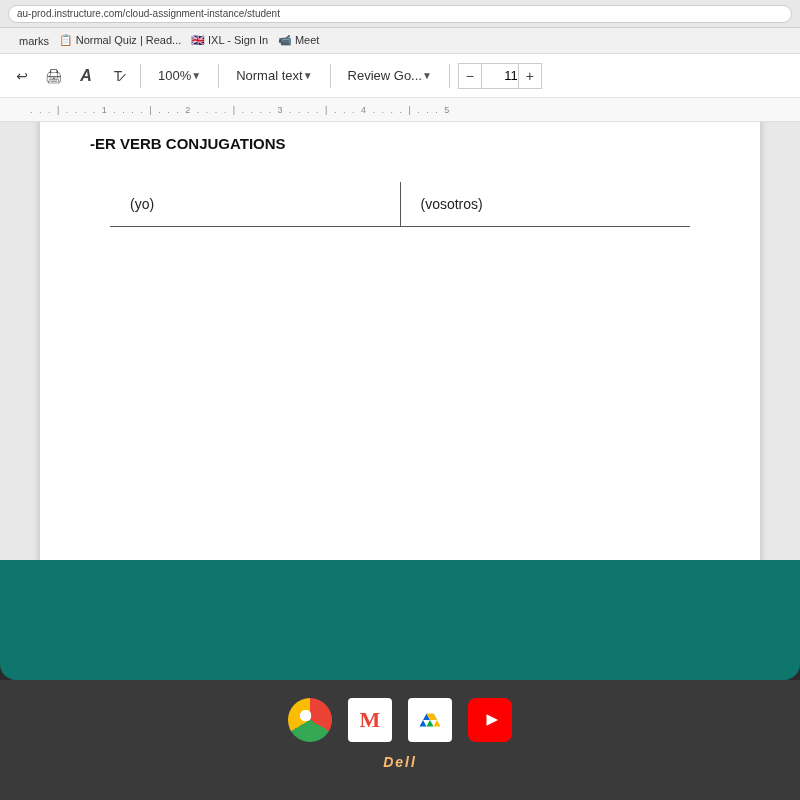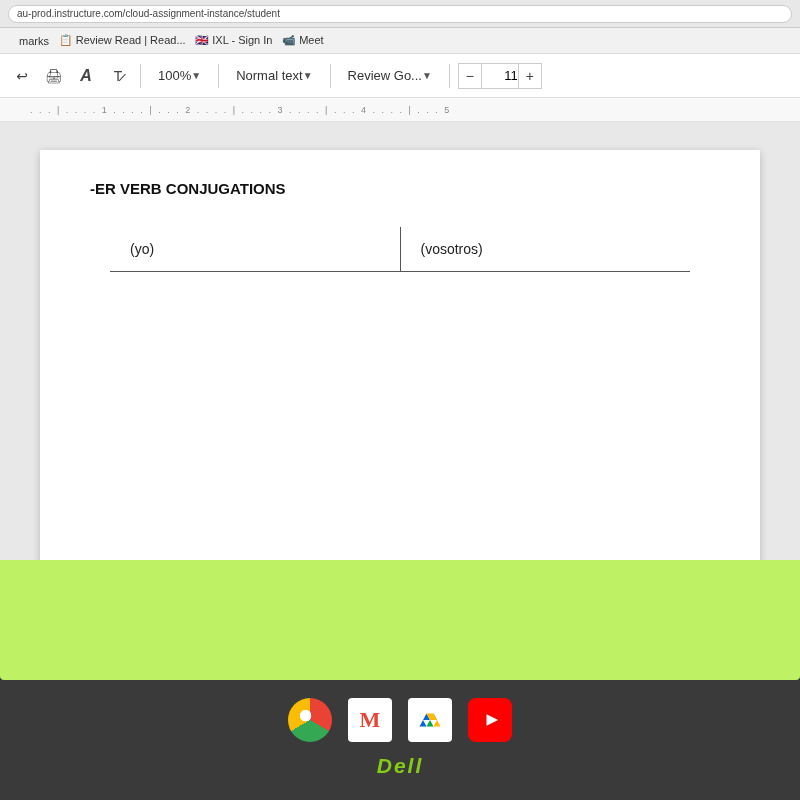--- a/index.html
+++ b/index.html
@@ -13,22 +13,22 @@
       position: relative;
     }
 
     
     .laptop-screen {
       position: absolute;
       top: 0;
       left: 0;
       right: 0;
       bottom: 120px;
-      background: #bef264;
-      border-radius: 4px;
+      background: #0f766e;
+      border-radius: 16px;
     }
 
     
     .browser {
       position: absolute;
       top: 0;
       left: 0;
       right: 0;
       bottom: 120px;
       background: #f1f1f1;
@@ -177,20 +177,21 @@
     }
 
     
     .doc-area {
       flex: 1;
       background: #e8e8e8;
       overflow: hidden;
       display: flex;
       justify-content: center;
       padding-top: 28px;
+      align-items: center;
     }
 
     .doc-page {
       background: white;
       width: 720px;
       min-height: 500px;
       padding: 30px 50px;
       box-shadow: 0 2px 8px rgba(0,0,0,0.2);
     }
 
@@ -293,42 +294,42 @@
       border-radius: 4px;
     }
 
     .dock-youtube {
       background: #ff0000;
       border-radius: 8px;
     }
 
     .dell-logo {
       margin-top: 12px;
-      font-size: 21px;
+      font-size: 14px;
       font-weight: bold;
-      color: #84cc16;
+      color: #fdba74;
       letter-spacing: 2px;
       font-style: italic;
     }
   </style>
 </head>
 <body>
 
 <div class="laptop-screen">
   <div class="browser">
 
     <div class="browser-bar">
       <div class="url-bar">
         <span>au-prod.instructure.com/cloud-assignment-instance/student</span>
       </div>
     </div>
 
     <div class="bookmarks-bar">
       <span class="bookmark-item">marks</span>
-      <span class="bookmark-item">📋 Review Read | Read...</span>
+      <span class="bookmark-item">📋 Normal Quiz | Read...</span>
       <span class="bookmark-item">🇬🇧 IXL - Sign In</span>
       <span class="bookmark-item">📹 Meet</span>
     </div>
 
     <div class="docs-toolbar">
       <div class="toolbar-btn">↩</div>
       <div class="toolbar-btn">🖨</div>
       <div class="toolbar-btn" style="font-weight:bold;font-style:italic;font-size:16px;">A</div>
       <div class="toolbar-btn">T̷</div>
 

